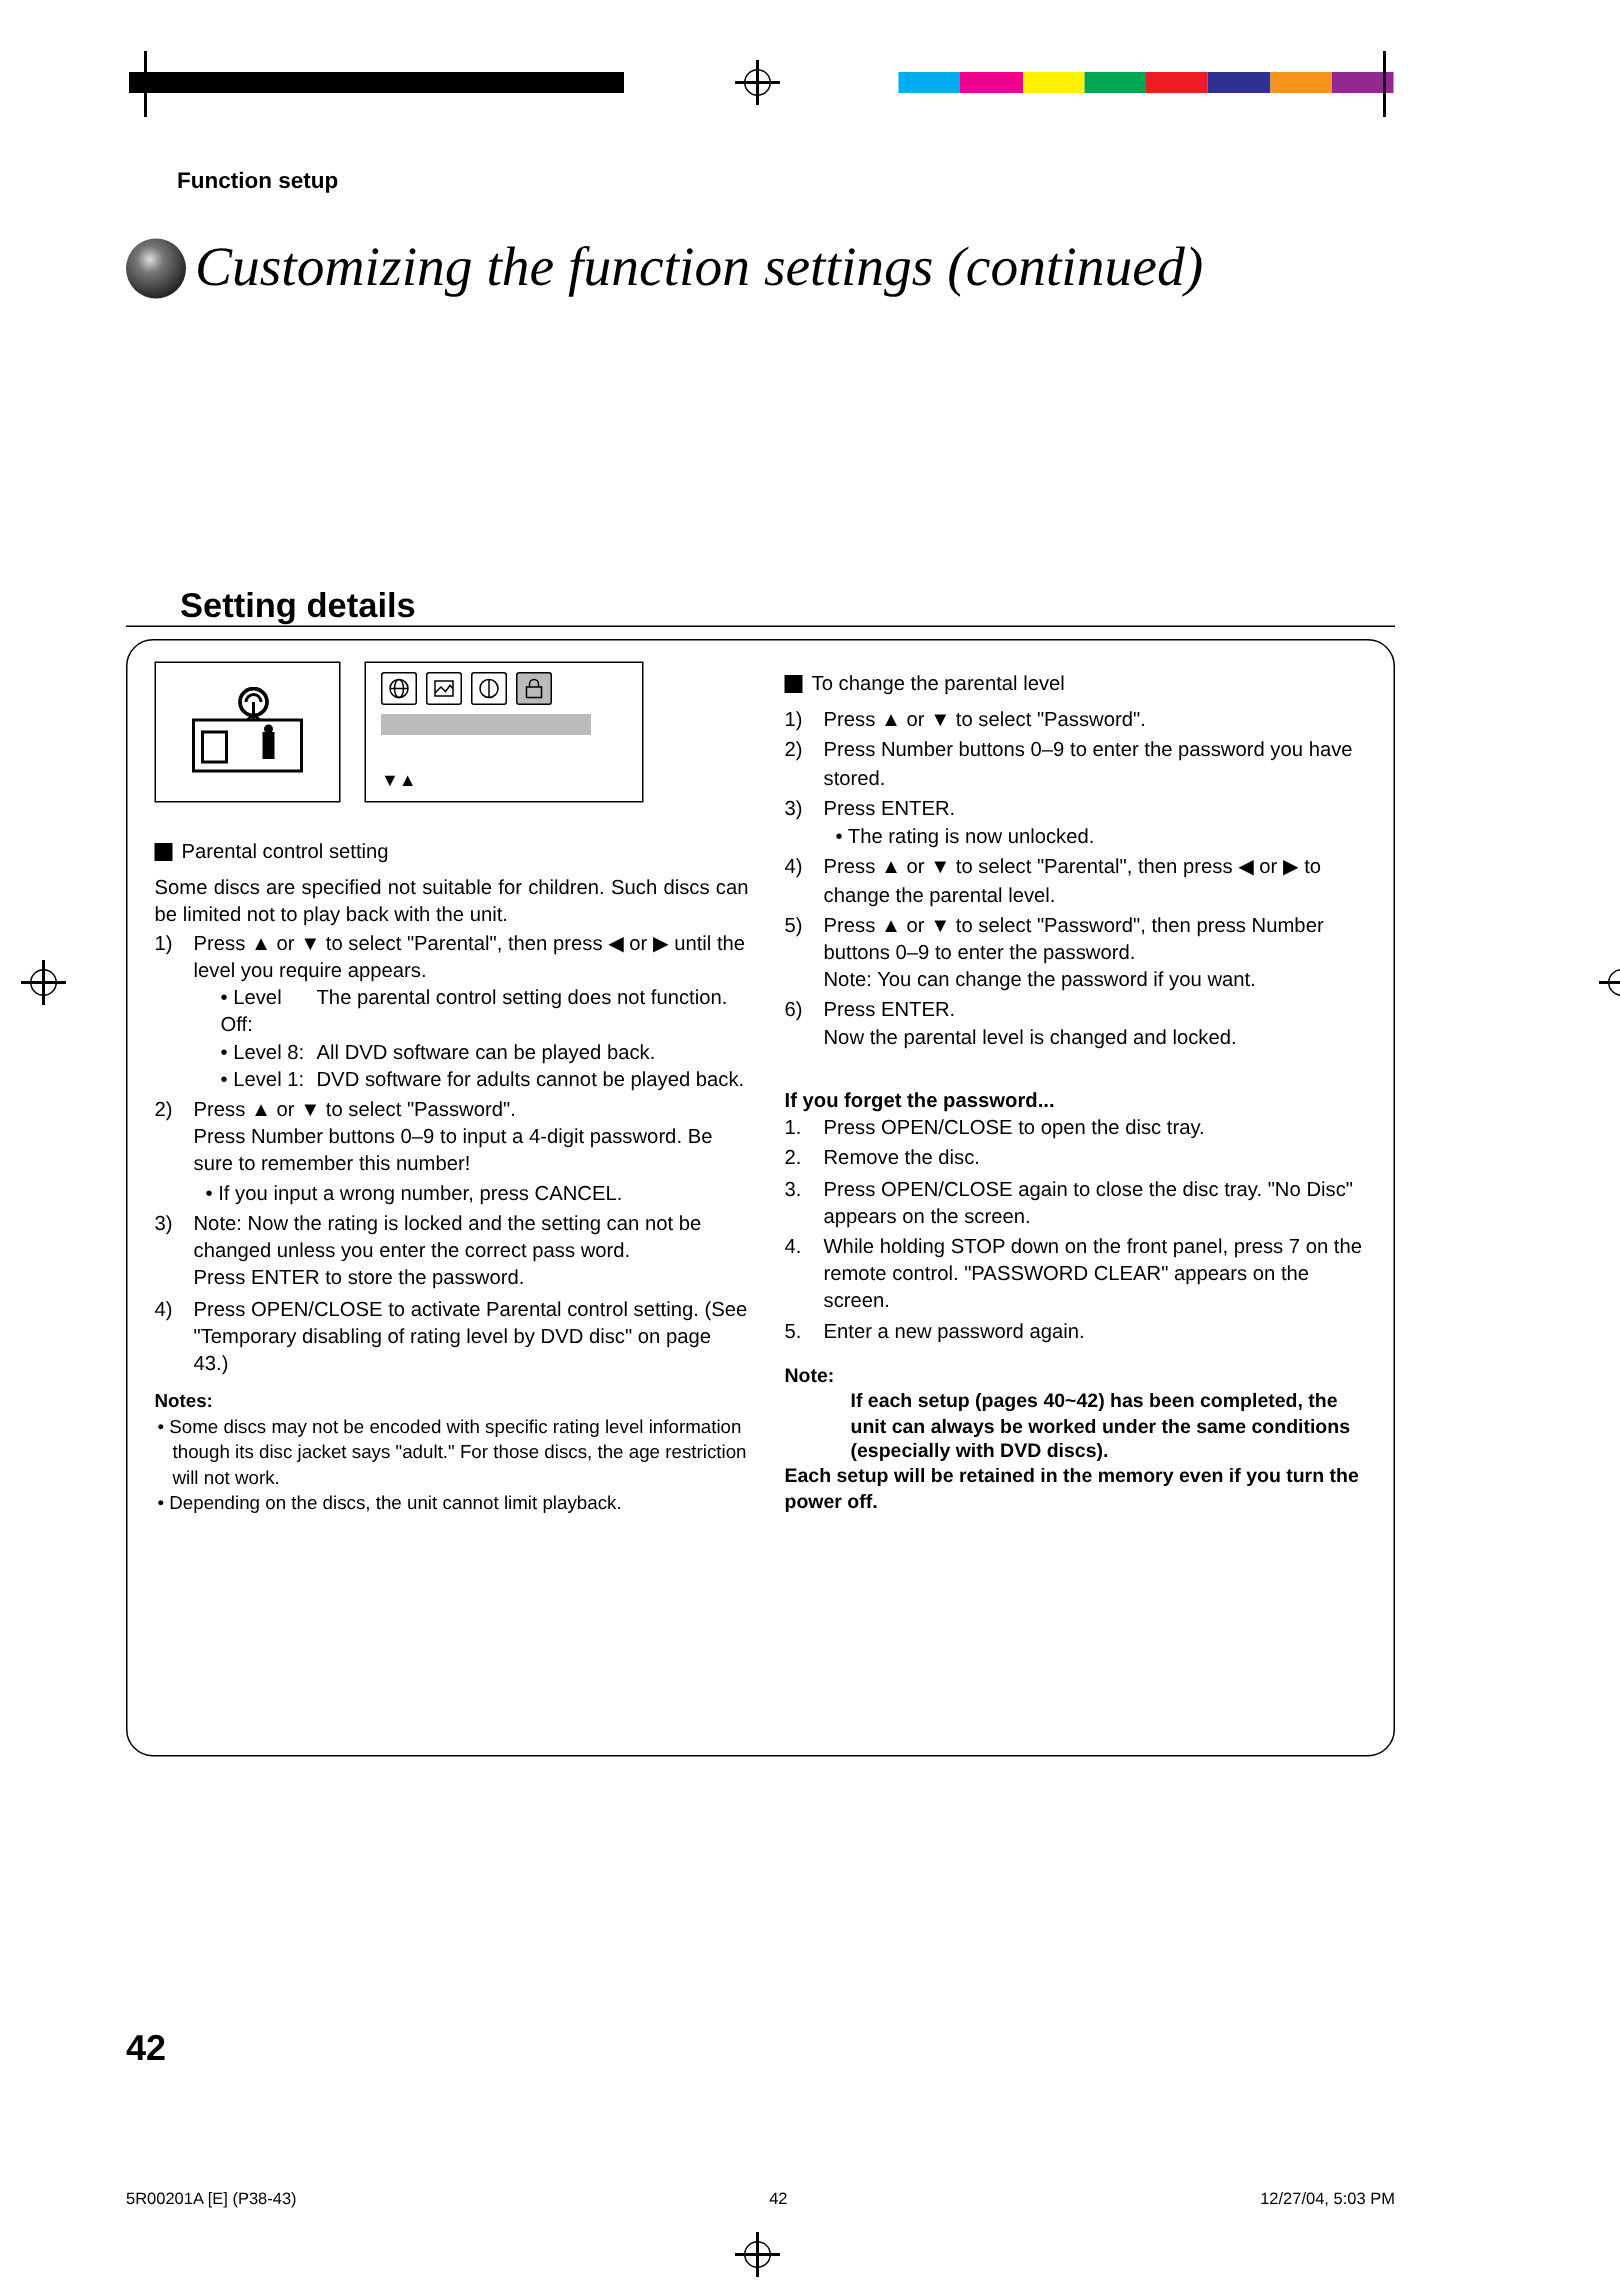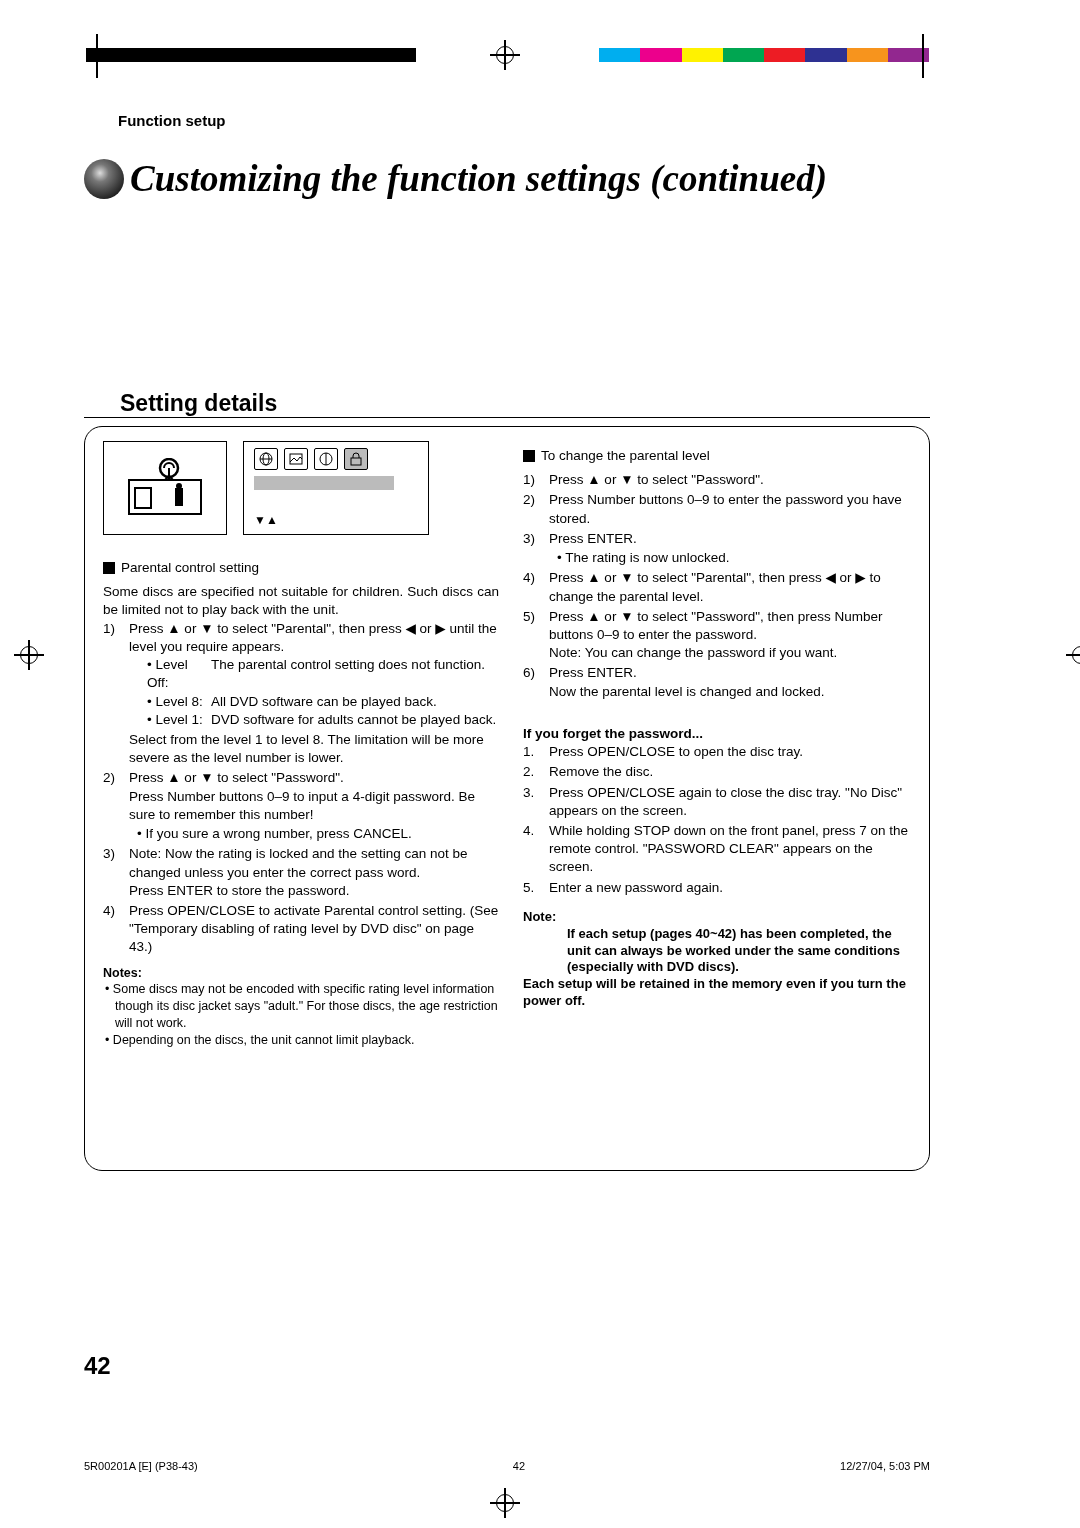--- a/index.html
+++ b/index.html
@@ -65,21 +65,20 @@
   }
   .title-dot{
     width:40px;height:40px;border-radius:50%;
     background: radial-gradient(circle at 40% 35%, #ddd 0%, #777 25%, #222 75%);
     flex:none;
   }
   .title{
     font-family: "Times New Roman", Times, serif;
     font-style: italic;
     font-size: 37px;
-    font-weight: bold;
   }
   .section-title{
     font-size:23px; font-weight:bold;
     margin-top:190px;
     padding-left:36px;
   }
   .section-title-wrap{
     border-bottom:1.5px solid #000;
     margin: 0 0 8px 0;
   }
@@ -257,29 +256,28 @@
                   <div class="lt">The parental control setting does not function.</div>
                 </div>
             <div class="lvl">
                   <div class="ln">• Level 8:</div>
                   <div class="lt">All DVD software can be played back.</div>
                 </div>
             <div class="lvl">
                   <div class="ln">• Level 1:</div>
                   <div class="lt">DVD software for adults cannot be played back.</div>
                 </div>
-            <div style="margin-top:2px;">Select from the level 1 to level 8. The limitation will be more severe as the level number is lower.</div>
           </div>
             </div>
           <div class="it">
               <div class="n">2)</div>
               <div class="t">
             <div>Press ▲ or ▼ to select "Password".</div>
             <div>Press Number buttons 0–9 to input a 4-digit password. Be sure to remember this number!</div>
-            <div class="sub">If you sure a wrong number, press CANCEL.</div>
+            <div class="sub">If you input a wrong number, press CANCEL.</div>
           </div>
             </div>
           <div class="it">
               <div class="n">3)</div>
               <div class="t">
             <div>Note: Now the rating is locked and the setting can not be changed unless you enter the correct pass word.</div>
             <div>Press ENTER to store the password.</div>
           </div>
             </div>
           <div class="it">

